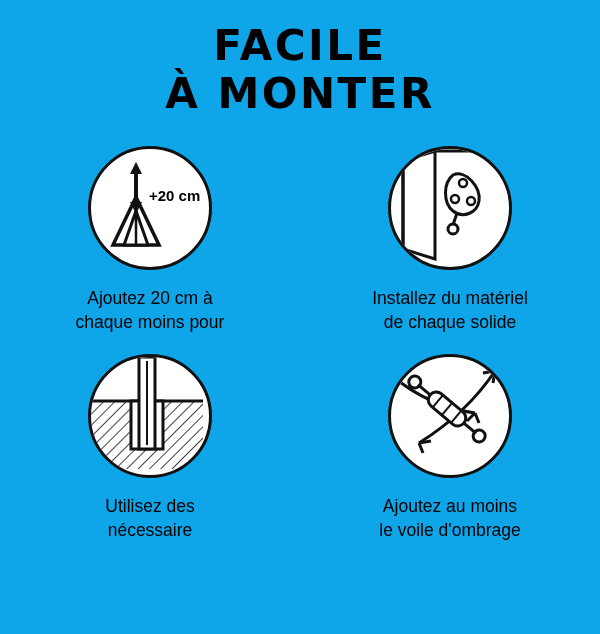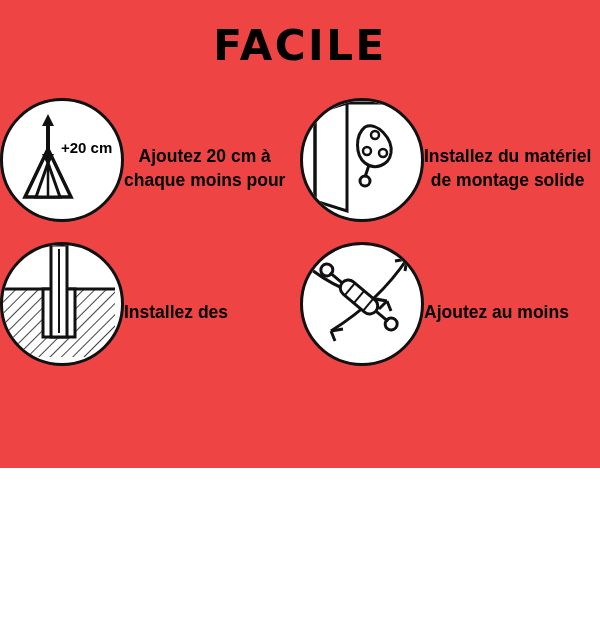--- a/index.html
+++ b/index.html
@@ -10,22 +10,22 @@
   body {
     width: 600px;
     height: 634px;
     font-family: "Liberation Sans", sans-serif;
     color: #000000;
     overflow: hidden;
   }
   .page {
     position: relative;
     width: 600px;
-    height: 468px;
-    background: #ef4444;
+    height: 634px;
+    background: #0ea5e9;
     box-sizing: border-box;
   }
   .title {
     text-align: center;
     padding-top: 22px;
     font-size: 42px;
     line-height: 48px;
     font-weight: bold;
     letter-spacing: 2.5px;
     font-family: "DejaVu Sans", sans-serif;
@@ -36,20 +36,21 @@
   }
   .grid {
     margin-top: 28px;
     display: grid;
     grid-template-columns: 1fr 1fr;
     grid-template-rows: auto auto;
     row-gap: 20px;
   }
   .cell {
     display: flex;
+    flex-direction: column;
     align-items: center;
   }
   .circle {
     width: 118px;
     height: 118px;
     border: 3px solid #111111;
     border-radius: 50%;
     position: relative;
     overflow: hidden;
     background: #ffffff;
@@ -58,33 +59,33 @@
     margin-top: 16px;
     text-align: center;
     font-size: 17.5px;
     line-height: 24px;
     max-width: 235px;
     font-family: "Liberation Sans", sans-serif;
   }
   .caption .cline {
     display: block;
     white-space: pre;
-    font-weight: bold;
   }
   svg {
     display: block;
   }
 </style>
 </head>
 <body>
 
 <div class="page">
 
   <div class="title">
     <span class="line">FACILE</span>
+    <span class="line">À MONTER</span>
   </div>
 
   <div class="grid">
 
     <div class="cell">
       <div class="circle">
         <svg width="112" height="112" viewBox="0 0 112 112" aria-hidden="true">
 
           <line x1="45" y1="20" x2="45" y2="58" stroke="#111" stroke-width="4"></line>
           <polygon points="45,13 39,25 51,25" fill="#111"></polygon>
@@ -113,21 +114,21 @@
           <path d="M62 26 C52 34 52 54 62 62 C72 70 86 64 88 52 C90 38 74 20 62 26 Z" fill="none" stroke="#111" stroke-width="3"></path>
           <circle cx="72" cy="34" r="4" fill="none" stroke="#111" stroke-width="2.5"></circle>
           <circle cx="64" cy="50" r="4" fill="none" stroke="#111" stroke-width="2.5"></circle>
           <circle cx="80" cy="52" r="4" fill="none" stroke="#111" stroke-width="2.5"></circle>
           <path d="M66 64 L62 76" stroke="#111" stroke-width="3"></path>
           <circle cx="62" cy="80" r="5" fill="none" stroke="#111" stroke-width="3"></circle>
         </svg>
       </div>
       <div class="caption">
         <span class="cline">Installez du matériel</span>
-        <span class="cline">de montage solide</span>
+        <span class="cline">de chaque solide</span>
       </div>
     </div>
 
     <div class="cell">
       <div class="circle">
         <svg width="112" height="112" viewBox="0 0 112 112" aria-hidden="true">
           <defs>
             <pattern id="hatch" width="8" height="8" patternUnits="userSpaceOnUse" patternTransform="rotate(45)">
               <line x1="0" y1="0" x2="0" y2="8" stroke="#111" stroke-width="1.6"></line>
             </pattern>
@@ -136,21 +137,22 @@
           <rect x="0" y="44" width="112" height="68" fill="url(#hatch)"></rect>
           <line x1="0" y1="44" x2="112" y2="44" stroke="#111" stroke-width="3"></line>
 
           <path d="M40 44 L40 92 L72 92 L72 44 Z" fill="#ffffff" stroke="#111" stroke-width="3"></path>
 
           <rect x="48" y="0" width="16" height="92" fill="#ffffff" stroke="#111" stroke-width="3"></rect>
           <line x1="56" y1="4" x2="56" y2="88" stroke="#111" stroke-width="2"></line>
         </svg>
       </div>
       <div class="caption">
-        <span class="cline">Installez des</span>
+        <span class="cline">Utilisez des</span>
+        <span class="cline">nécessaire</span>
       </div>
     </div>
 
     <div class="cell">
       <div class="circle">
         <svg width="112" height="112" viewBox="0 0 112 112" aria-hidden="true">
 
           <path d="M0 18 C26 40 54 52 84 56" fill="none" stroke="#111" stroke-width="3"></path>
           <path d="M104 14 C84 44 60 66 28 86" fill="none" stroke="#111" stroke-width="3"></path>
           <path d="M0 18 L12 22 M0 18 L6 30" stroke="#111" stroke-width="3"></path>
@@ -165,17 +167,18 @@
             <circle cx="14" cy="52" r="6" fill="none" stroke="#111" stroke-width="3"></circle>
             <circle cx="98" cy="52" r="6" fill="none" stroke="#111" stroke-width="3"></circle>
             <line x1="44" y1="44" x2="44" y2="60" stroke="#111" stroke-width="2"></line>
             <line x1="56" y1="44" x2="56" y2="60" stroke="#111" stroke-width="2"></line>
             <line x1="68" y1="44" x2="68" y2="60" stroke="#111" stroke-width="2"></line>
           </g>
         </svg>
       </div>
       <div class="caption">
         <span class="cline">Ajoutez au moins</span>
+        <span class="cline">le voile d'ombrage</span>
       </div>
     </div>
 
   </div>
 </div>
 
 </body></html>

